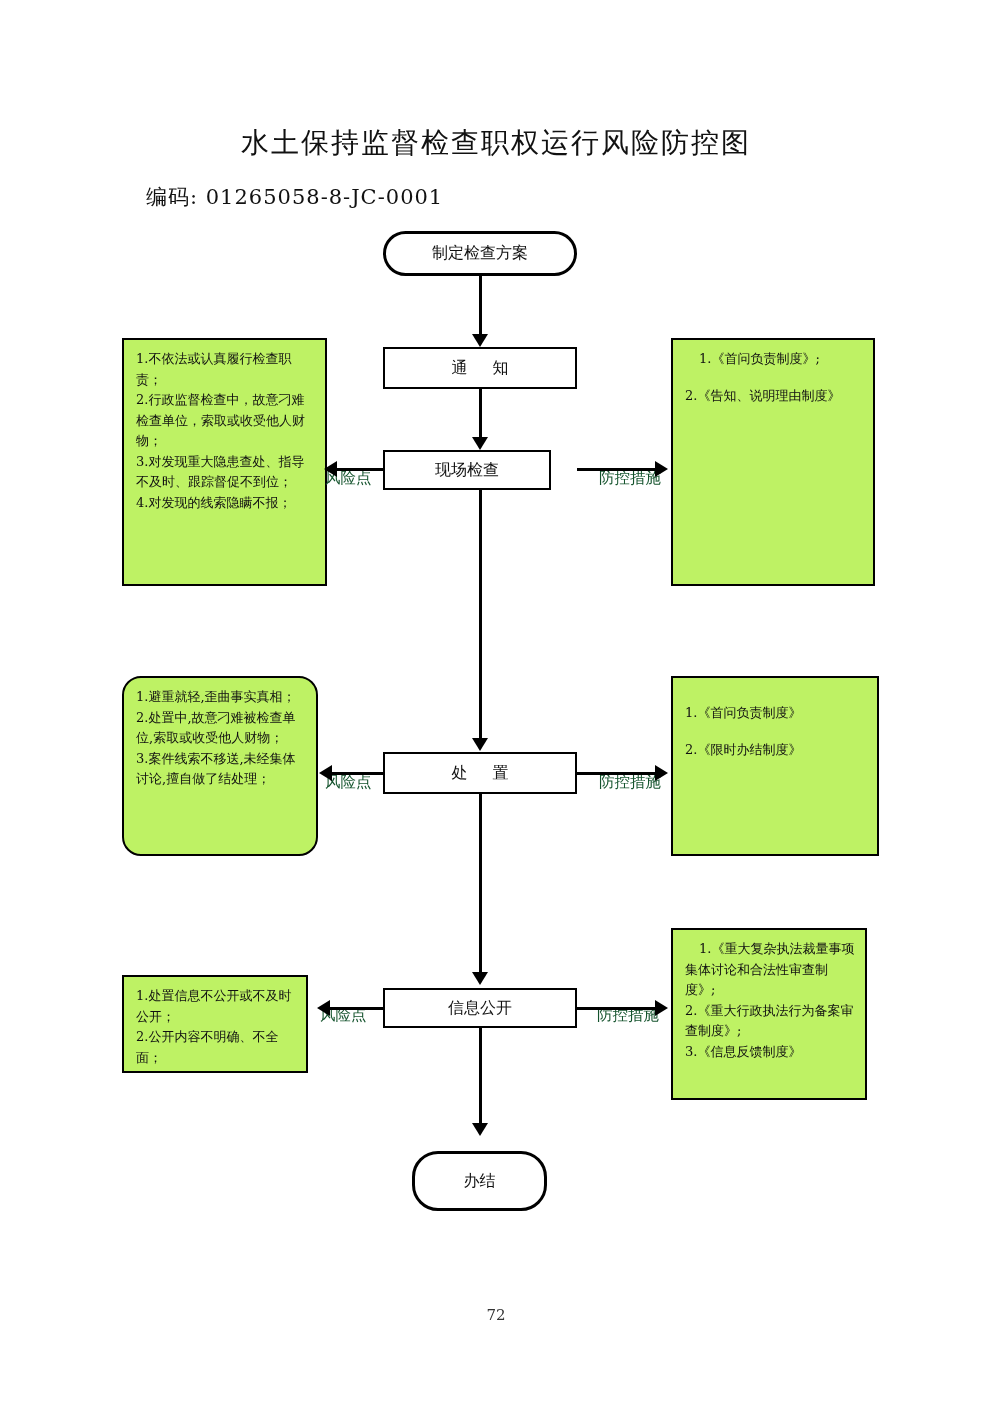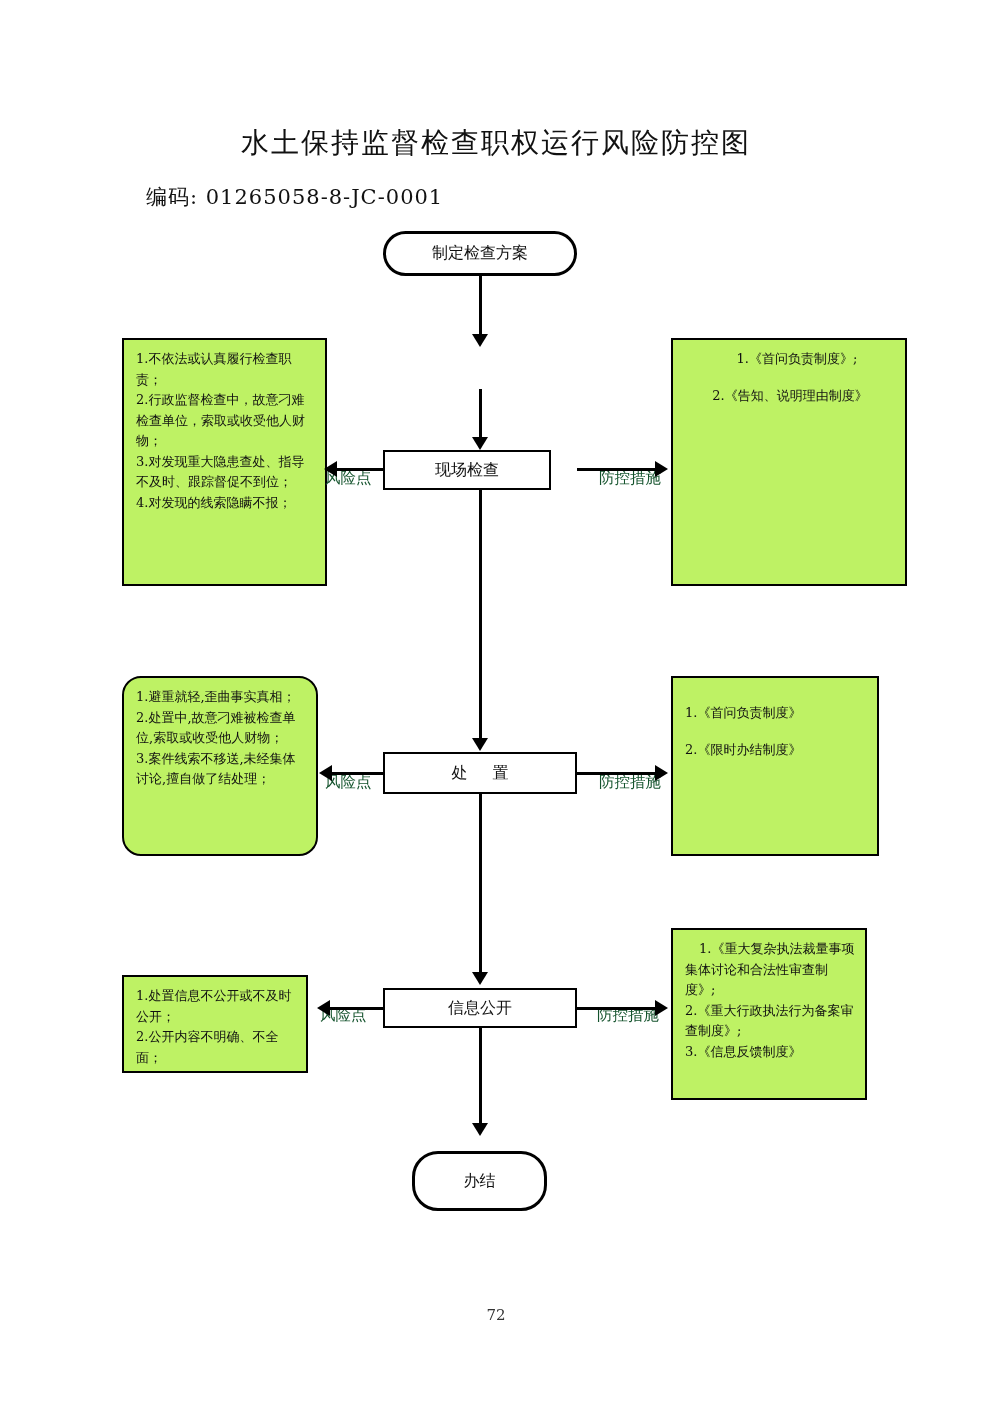--- a/index.html
+++ b/index.html
@@ -150,20 +150,23 @@
   <div class="title">水土保持监督检查职权运行风险防控图</div>
   <div class="code">编码: 01265058-8-JC-0001</div>
 
   <div class="node terminator" style="left:383px; top:231px; width:194px; height:45px;">
     <span>制定检查方案</span>
   </div>
 
   <div class="vline" style="left:479px; top:276px; height:60px;"></div>
   <div class="arrow-down" style="left:472px; top:334px;"></div>
 
+  <div class="node" style="left:383px; top:347px; width:194px; height:42px;">
+    <span class="spaced">通  知</span>
+  </div>
 
   <div class="vline" style="left:479px; top:389px; height:51px;"></div>
   <div class="arrow-down" style="left:472px; top:437px;"></div>
 
   <div class="panel" style="left:122px; top:338px; width:205px; height:248px;">
     <p>1.不依法或认真履行检查职责；</p>
     <p>2.行政监督检查中，故意刁难检查单位，索取或收受他人财物；</p>
     <p>3.对发现重大隐患查处、指导不及时、跟踪督促不到位；</p>
     <p>4.对发现的线索隐瞒不报；</p>
   </div>
@@ -173,21 +176,21 @@
   <div class="arrow-left" style="left:324px; top:461px;"></div>
 
   <div class="node" style="left:383px; top:450px; width:168px; height:40px;">
     <span>现场检查</span>
   </div>
 
   <div class="edge-label" style="left:599px; top:436px;">防控措施</div>
   <div class="hline" style="left:577px; top:468px; width:78px;"></div>
   <div class="arrow-right" style="left:655px; top:461px;"></div>
 
-  <div class="panel" style="left:671px; top:338px; width:236px; height:248px;text-align:center;">
+  <div class="panel" style="left:671px; top:338px; width:204px; height:248px;">
     <p class="indent">1.《首问负责制度》;</p>
     <p class="gap">2.《告知、说明理由制度》</p>
   </div>
 
   <div class="vline" style="left:479px; top:490px; height:251px;"></div>
   <div class="arrow-down" style="left:472px; top:738px;"></div>
 
   <div class="panel" style="left:122px; top:676px; width:196px; height:180px;border-radius:19px;">
     <p>1.避重就轻,歪曲事实真相；</p>
     <p>2.处置中,故意刁难被检查单位,索取或收受他人财物；</p>

